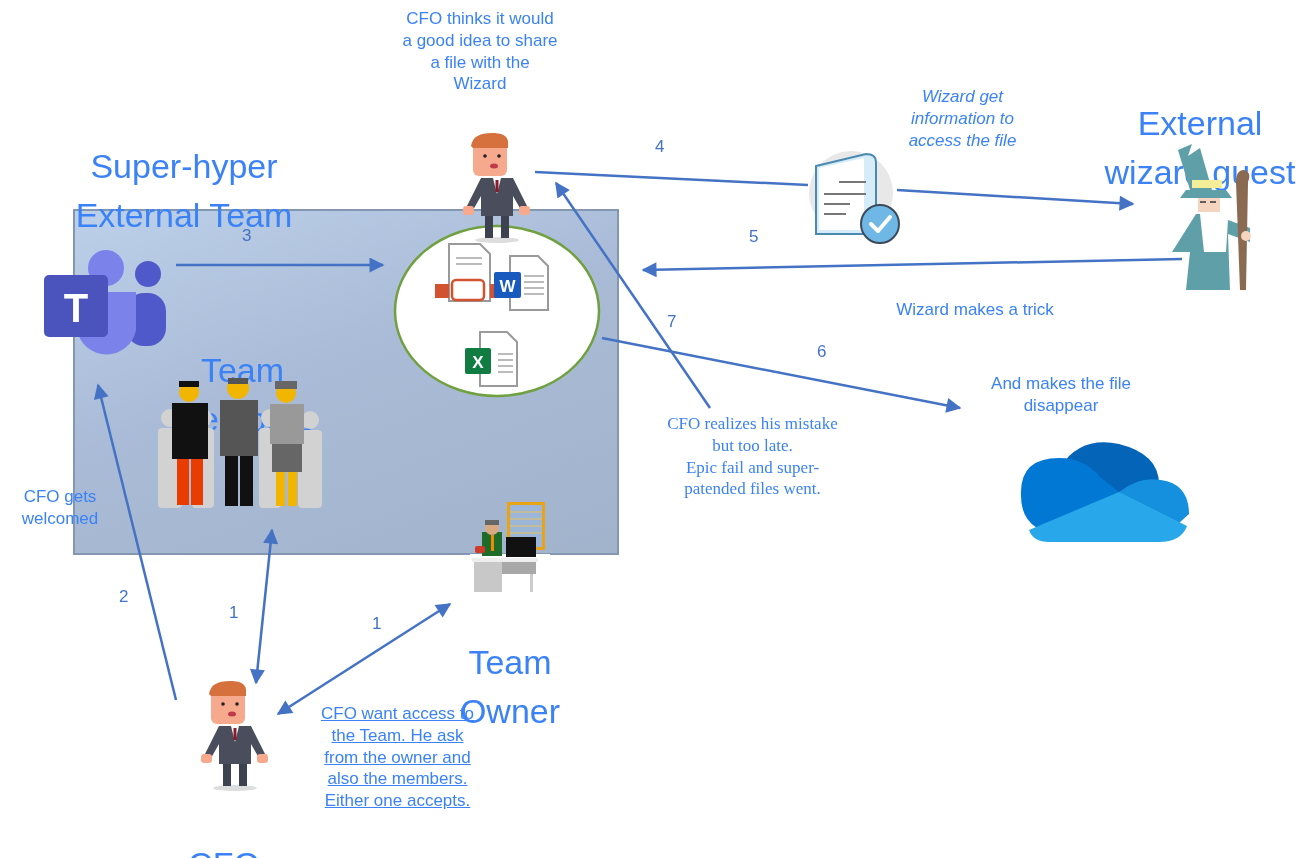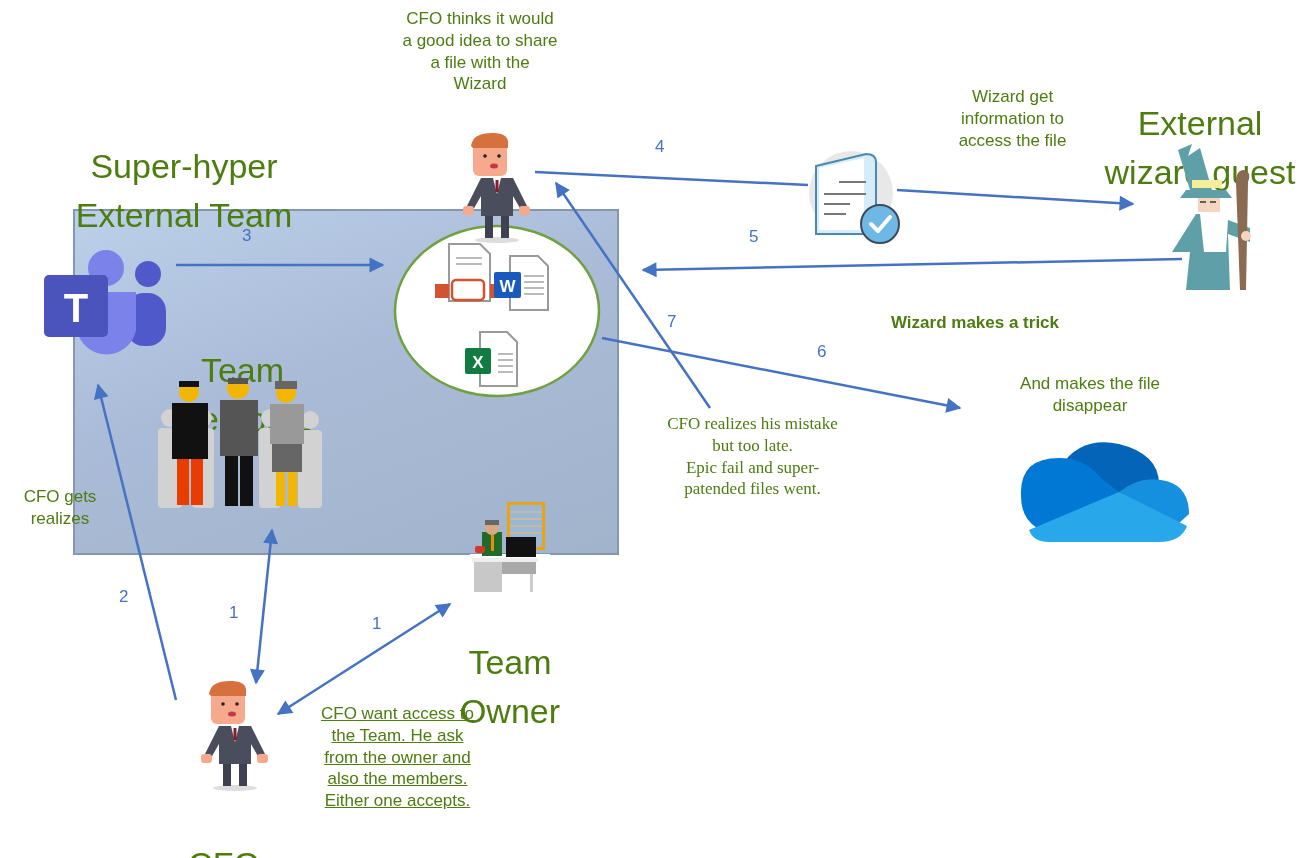--- a/index.html
+++ b/index.html
@@ -1,18 +1,18 @@
 <!DOCTYPE html>
 <html><head>
 <meta charset="utf-8">
 <style>
   html, body { margin:0; padding:0; background:#ffffff; }
   body { width:1299px; height:858px; position:relative; overflow:hidden;
          font-family:"Liberation Sans", sans-serif; color:#4472c4; }
-  .txt { position:absolute; text-align:center; color:#4d7c0f; line-height:1.28; }
+  .txt { position:absolute; text-align:center; color:#3b82f6; line-height:1.28; }
   .small { font-size:17px; }
   .big { font-size:34px; line-height:1.45;margin-top:34px; }
   .num { position:absolute; font-size:17px; color:#4472c4; }
   #team-box { position:absolute; left:73px; top:209px; width:546px; height:346px;
     background:linear-gradient(160deg,#bdd0ea 0%,#a9bbd6 45%,#a2b3cc 100%);
     border:2px solid #8497b0; box-sizing:border-box; }
   svg.layer { position:absolute; left:0; top:0; }
   .icon { position:absolute; }
 </style>
 </head>
@@ -27,32 +27,32 @@
 <div class="txt big" style="left:165px;top:312px;width:155px;white-space:pre-line;">Team
 members</div>
 <div class="txt big" style="left:440px;top:604px;width:140px;white-space:pre-line;">Team
 Owner</div>
 <div class="txt big" style="left:179px;top:806px;width:90px;">CFO</div>
 
 <div class="txt small" style="left:370px;top:8px;width:220px;white-space:pre-line;">CFO thinks it would
 a good idea to share
 a file with the
 Wizard</div>
-<div class="txt small" style="left:930px;top:86px;width:165px;white-space:pre-line;">Wizard get
+<div class="txt small" style="left:880px;top:86px;width:165px;white-space:pre-line;font-style:italic;">Wizard get
 information to
 access the file</div>
-<div class="txt small" style="left:870px;top:312px;width:210px;font-weight:bold;">Wizard makes a trick</div>
-<div class="txt small" style="left:990px;top:373px;width:200px;white-space:pre-line;">And makes the file
+<div class="txt small" style="left:870px;top:299px;width:210px;">Wizard makes a trick</div>
+<div class="txt small" style="left:961px;top:373px;width:200px;white-space:pre-line;">And makes the file
 disappear</div>
 <div class="txt small" style="left:635px;top:413px;width:235px;white-space:pre-line;font-family:Liberation Serif, serif;">CFO realizes his mistake
 but too late.
 Epic fail and super-
 patended files went.</div>
 <div class="txt small" style="left:5px;top:486px;width:110px;white-space:pre-line;">CFO gets
-realizes</div>
+welcomed</div>
 <div class="txt small" style="left:300px;top:703px;width:195px;white-space:pre-line;text-decoration:underline;">CFO want access to
 the Team. He ask
 from the owner and
 also the members.
 Either one accepts.</div>
 
 <div class="num" style="left:242px;top:226px;">3</div>
 <div class="num" style="left:655px;top:137px;">4</div>
 <div class="num" style="left:749px;top:227px;">5</div>
 <div class="num" style="left:817px;top:342px;">6</div>

